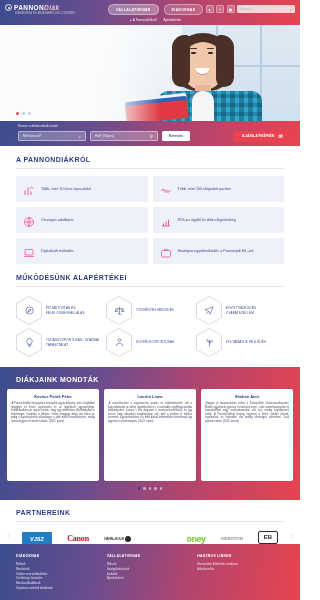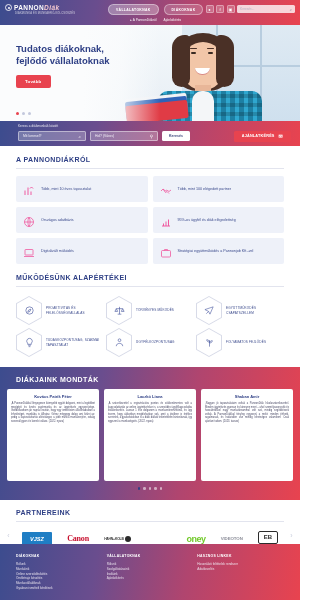--- a/index.html
+++ b/index.html
@@ -330,27 +330,20 @@
         <div class="mouth"></div>
         <div class="hairfront-l"></div>
           <div class="hairfront-r"></div>
         <div class="neck"></div>
         <div class="shirt"></div>
         <div class="tee"></div>
       </div>
       <div class="books"></div>
     </div>
     <div class="hero-fade"></div>
-    <div class="hero-copy">
-      <h1>
-        <span>Tudatos diákoknak,</span><br>
-        <span>fejlődő vállalatoknak</span>
-      </h1>
-      <span class="hero-btn">Tovább</span>
-    </div>
     <div class="hero-dots">
       <i class="on"></i>
       <i></i>
       <i></i>
     </div>
   </div>
 
   <div class="searchbar">
     <div class="sb-label">Keress a diákmunkák között</div>
     <div class="sb-inner">

